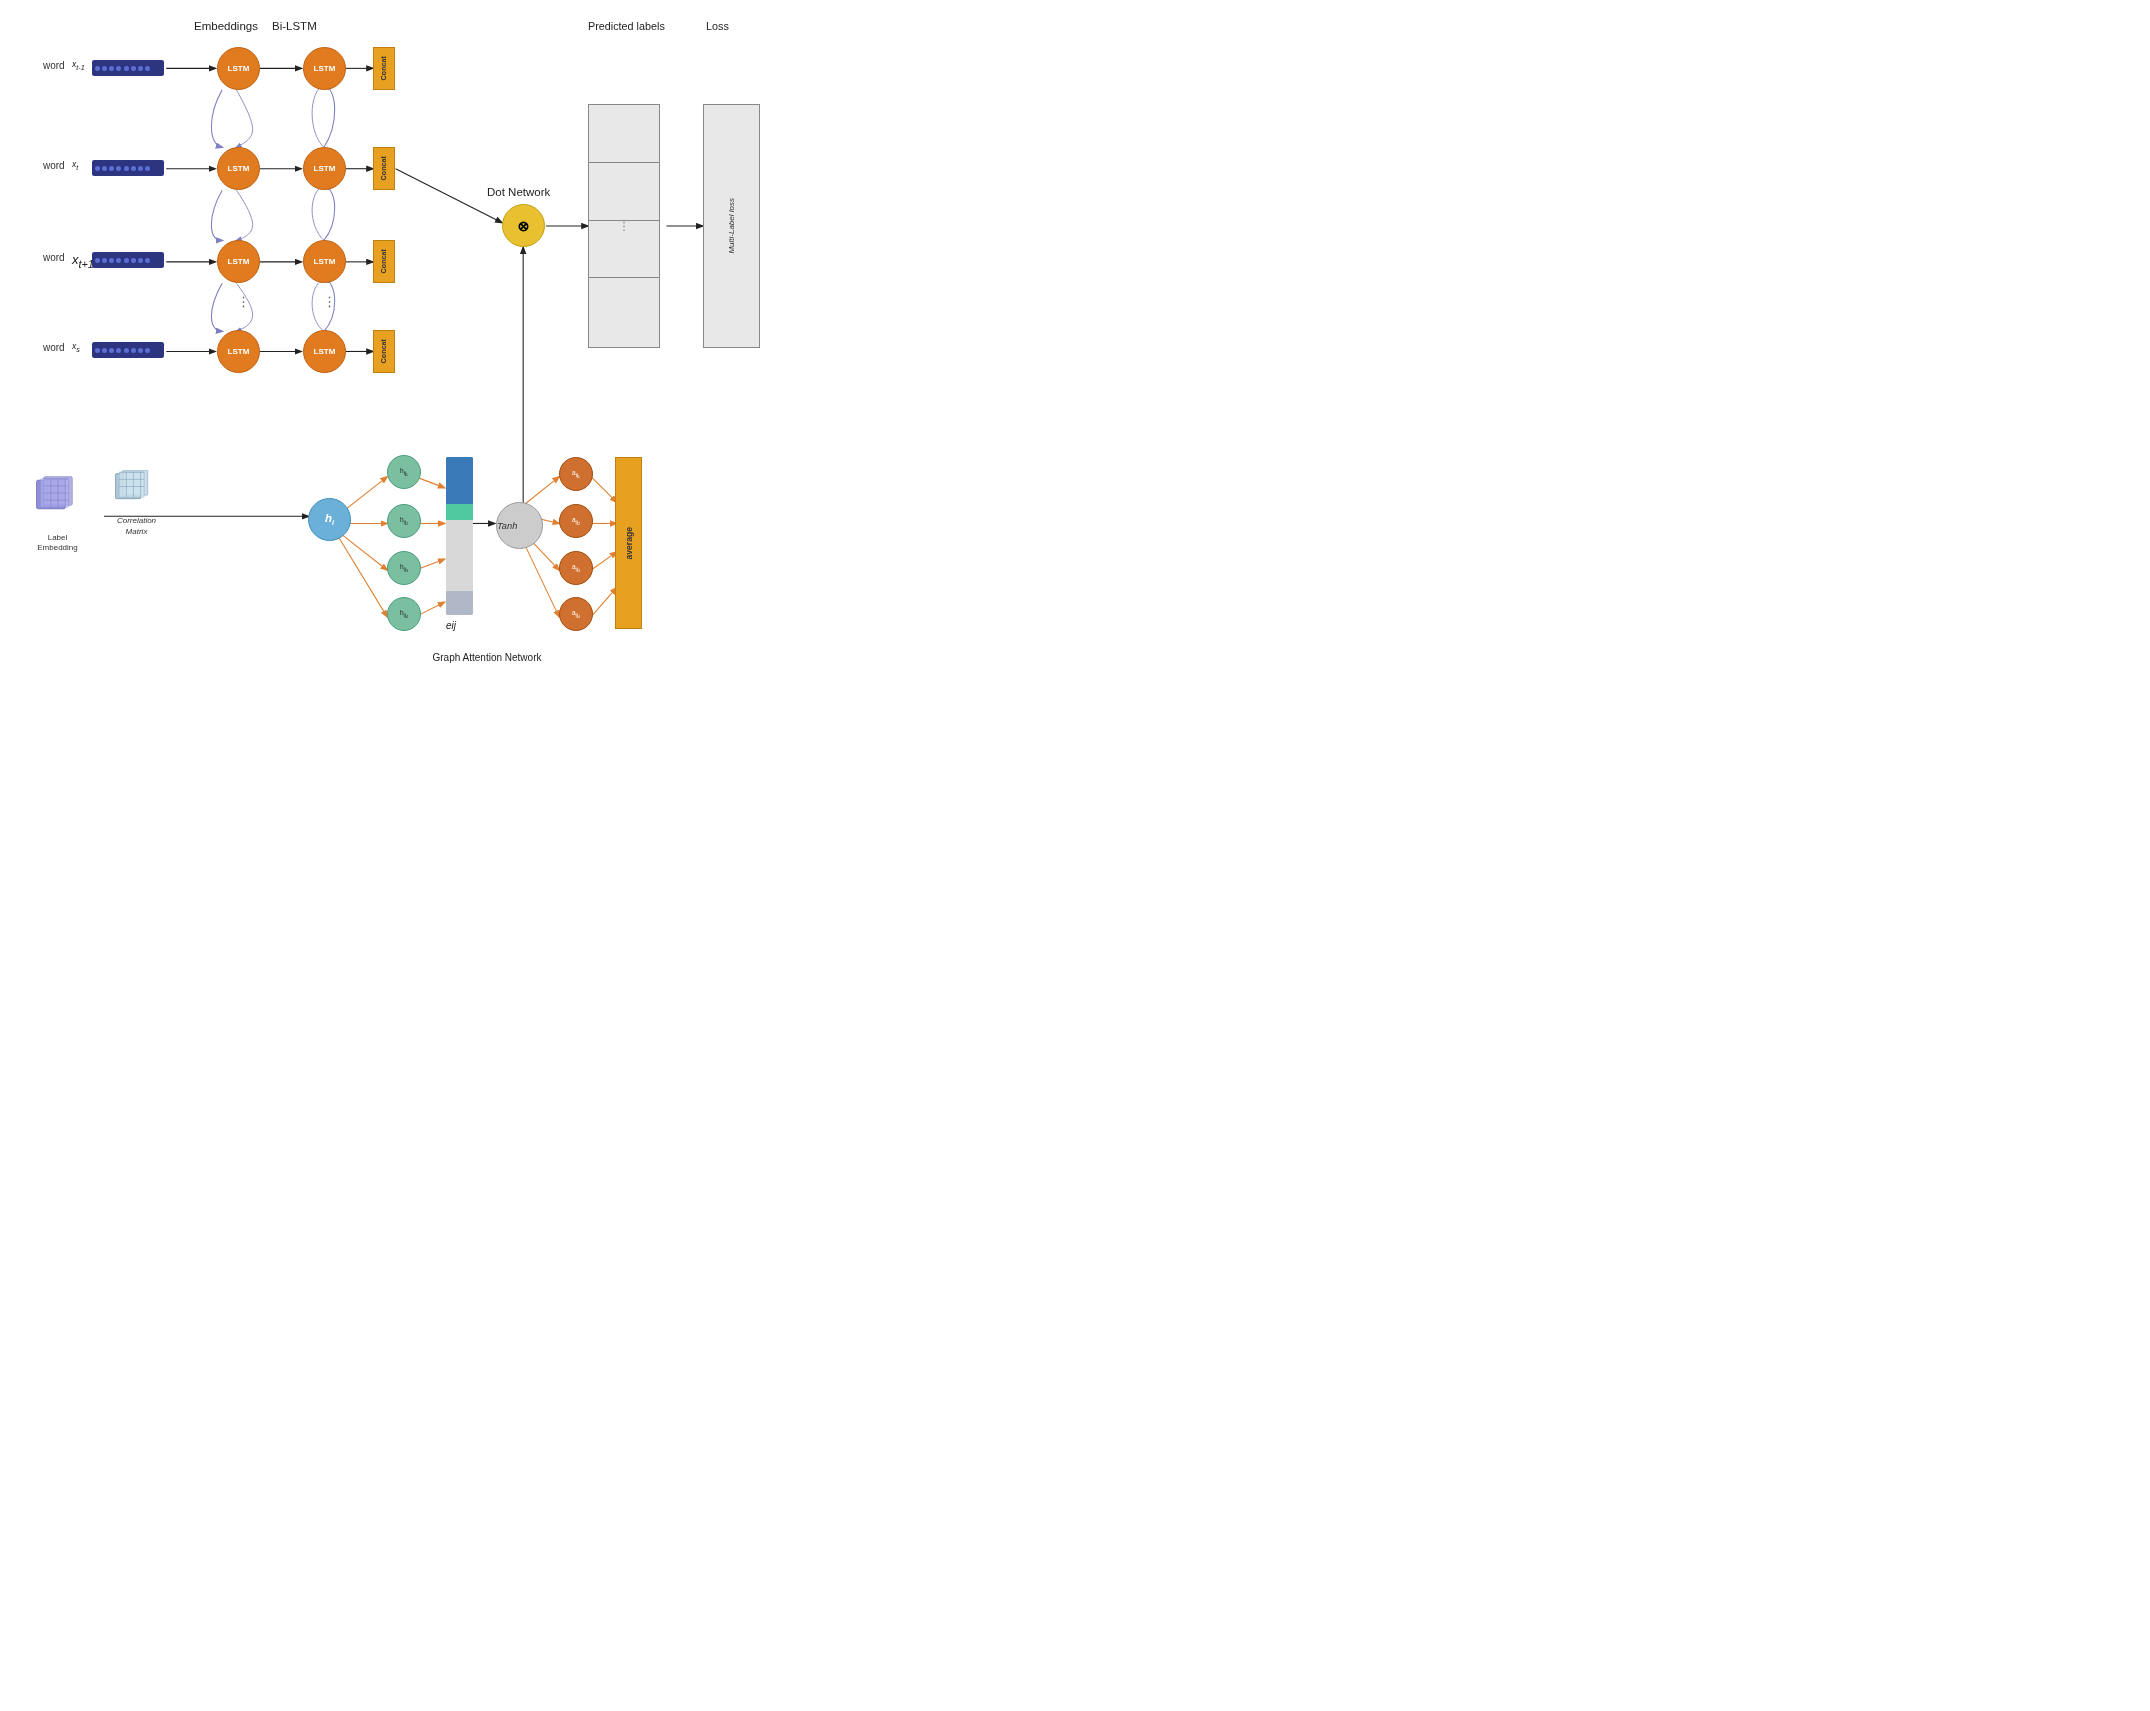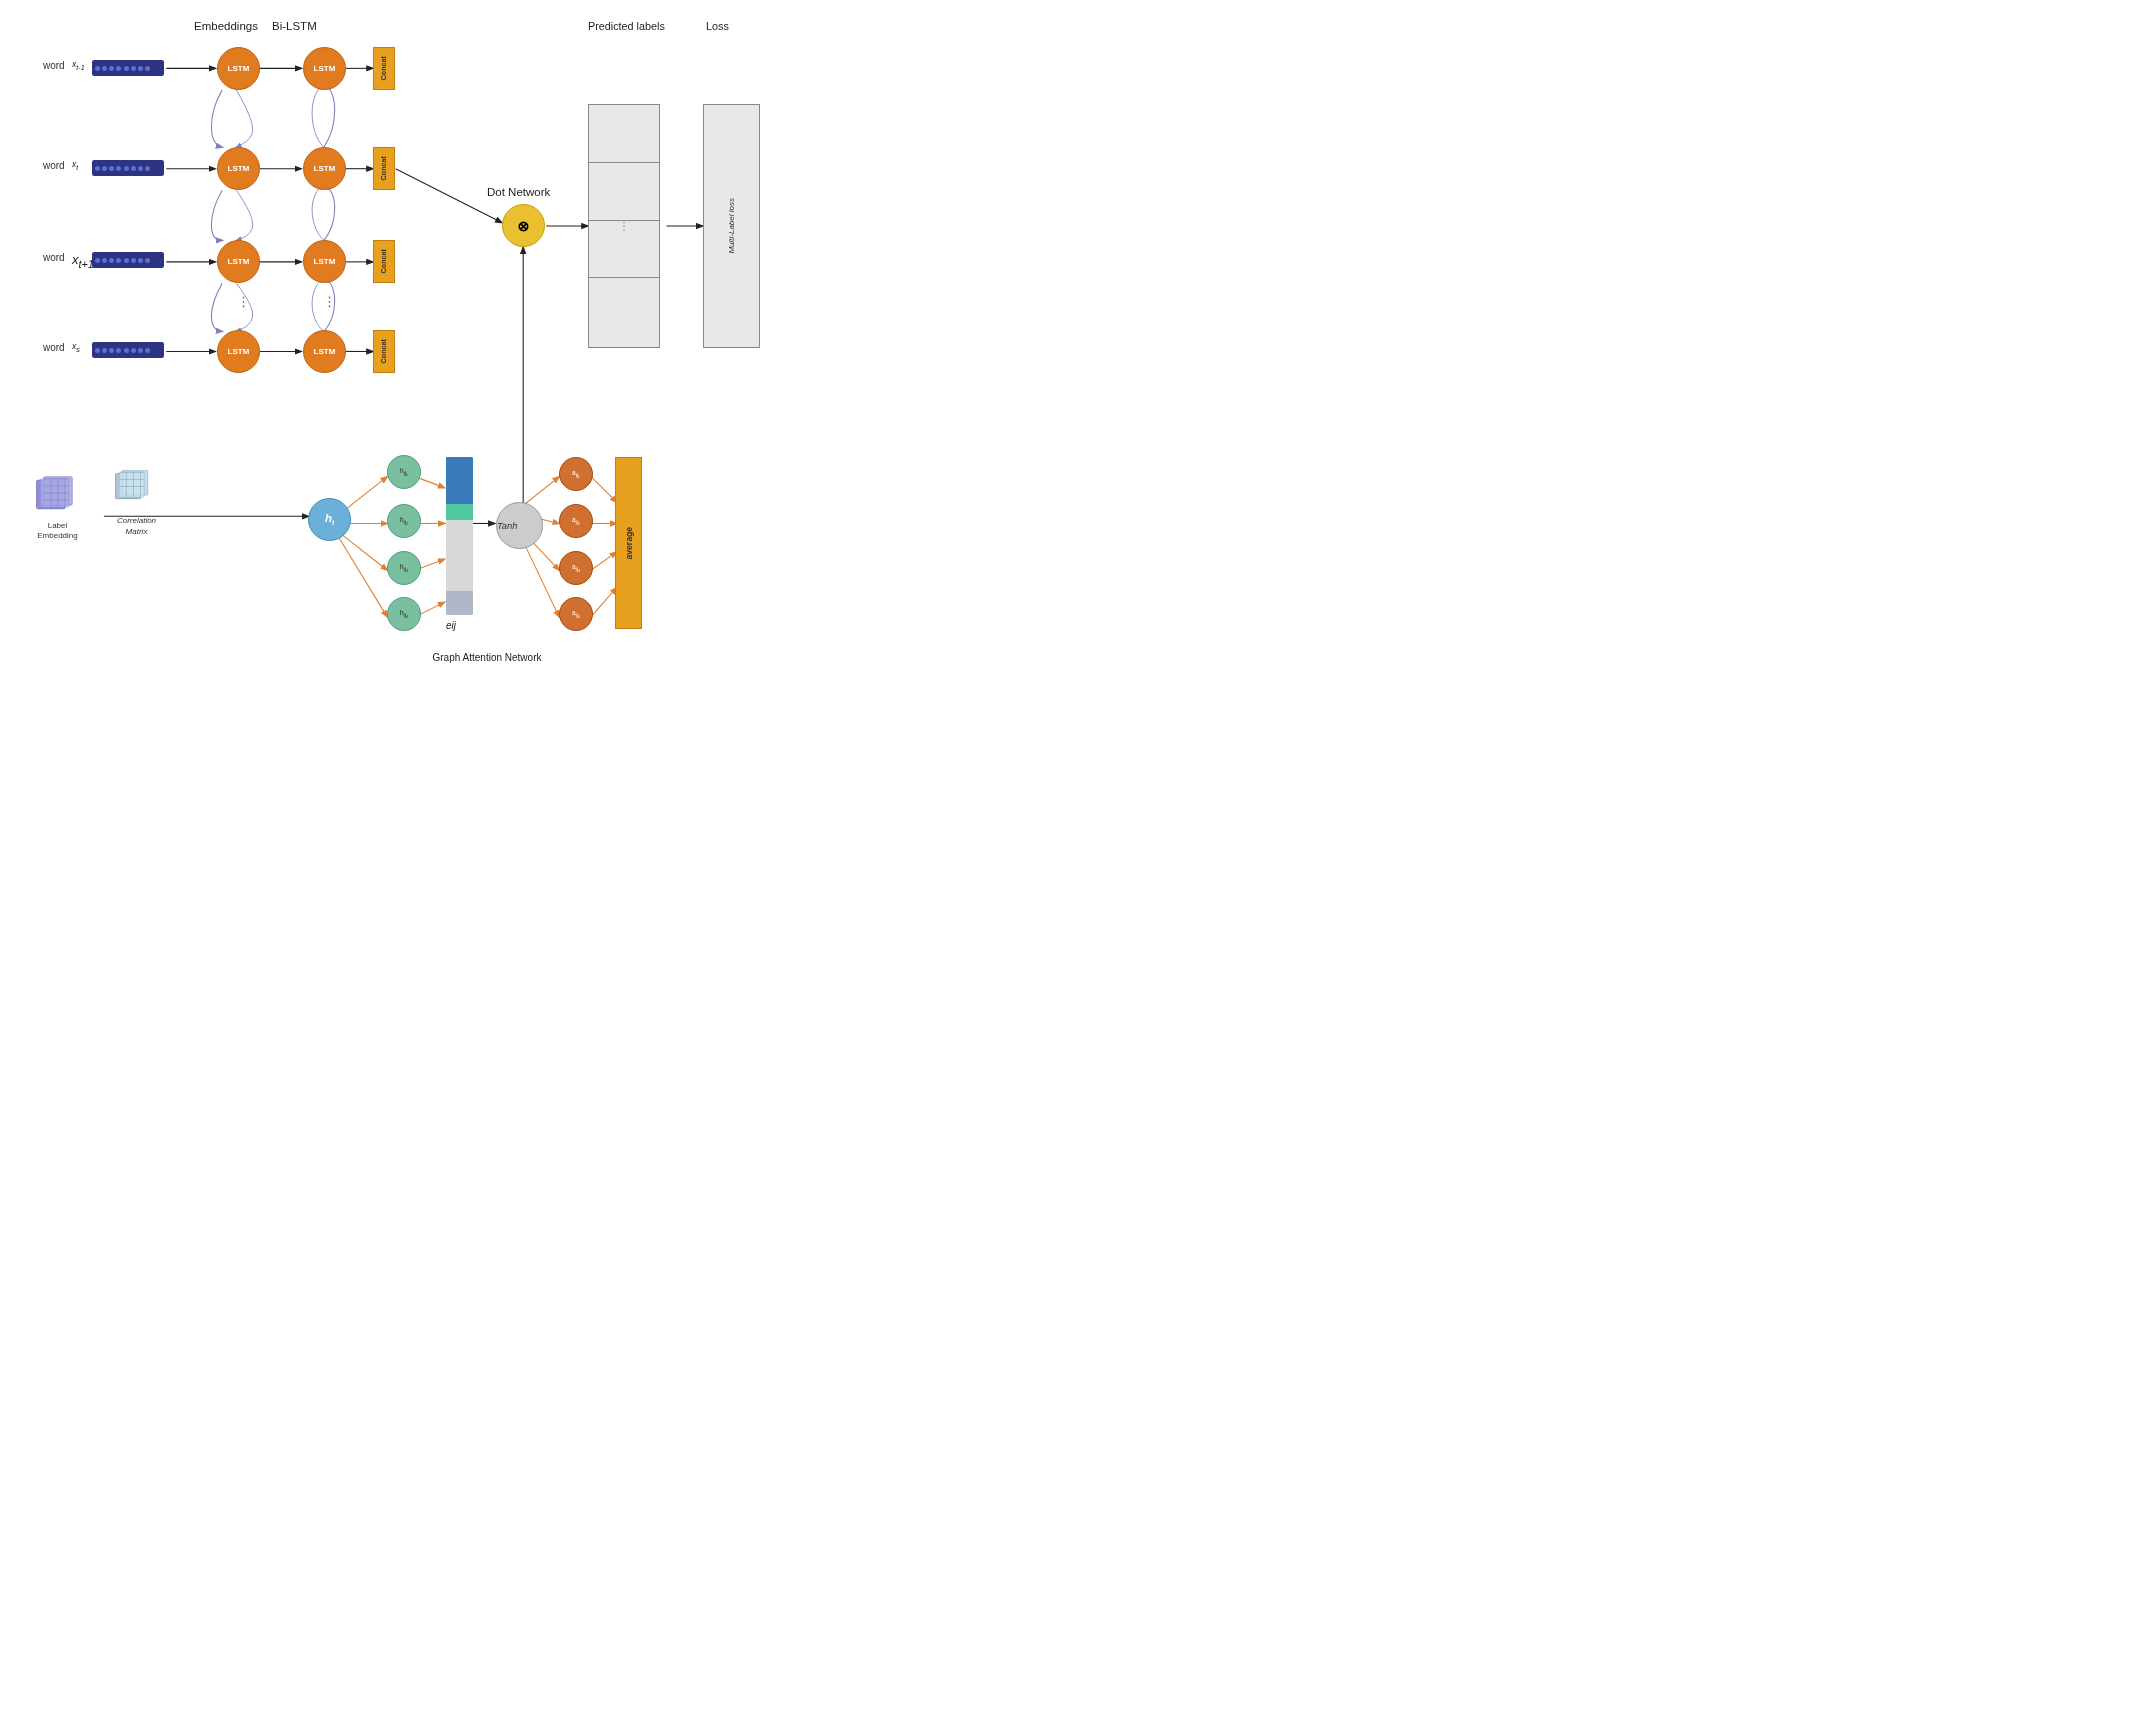--- a/index.html
+++ b/index.html
@@ -365,21 +365,21 @@
       <rect x="10" y="8" width="40" height="40" fill="#b0b0f0" stroke="#8080d0" stroke-width="1" rx="2" opacity="0.6"></rect>
 
       <line x1="15" y1="8" x2="50" y2="8" stroke="#8080c0" stroke-width="0.8"></line>
       <line x1="15" y1="18" x2="50" y2="18" stroke="#8080c0" stroke-width="0.8"></line>
       <line x1="15" y1="28" x2="50" y2="28" stroke="#8080c0" stroke-width="0.8"></line>
       <line x1="15" y1="38" x2="50" y2="38" stroke="#8080c0" stroke-width="0.8"></line>
       <line x1="25" y1="8" x2="25" y2="48" stroke="#8080c0" stroke-width="0.8"></line>
       <line x1="35" y1="8" x2="35" y2="48" stroke="#8080c0" stroke-width="0.8"></line>
       <line x1="45" y1="8" x2="45" y2="48" stroke="#8080c0" stroke-width="0.8"></line>
     </svg>
-    <div style="font-size:8px; color:#333; line-height:1.3; margin-top:3px;">Label<br>Embedding</div>
+    <div style="font-size:8px; color:#333; line-height:1.3; margin-top:15px;">Label<br>Embedding</div>
   </div>
 
   <div style="position:absolute; left:104px; top:470px; text-align:center; width:65px;font-style:italic;">
     <svg width="50" height="43" viewBox="0 0 70 60">
 
       <rect x="5" y="5" width="35" height="35" fill="#b0c8d8" stroke="#7090a8" stroke-width="1" rx="1"></rect>
       <rect x="15" y="0" width="35" height="35" fill="#c0d8e8" stroke="#80a0b8" stroke-width="1" rx="1" opacity="0.85"></rect>
       <rect x="10" y="3" width="35" height="35" fill="#d0e8f0" stroke="#90b0c8" stroke-width="1" rx="1" opacity="0.7"></rect>
 
       <line x1="10" y1="3" x2="45" y2="3" stroke="#80a0b8" stroke-width="0.8"></line>

